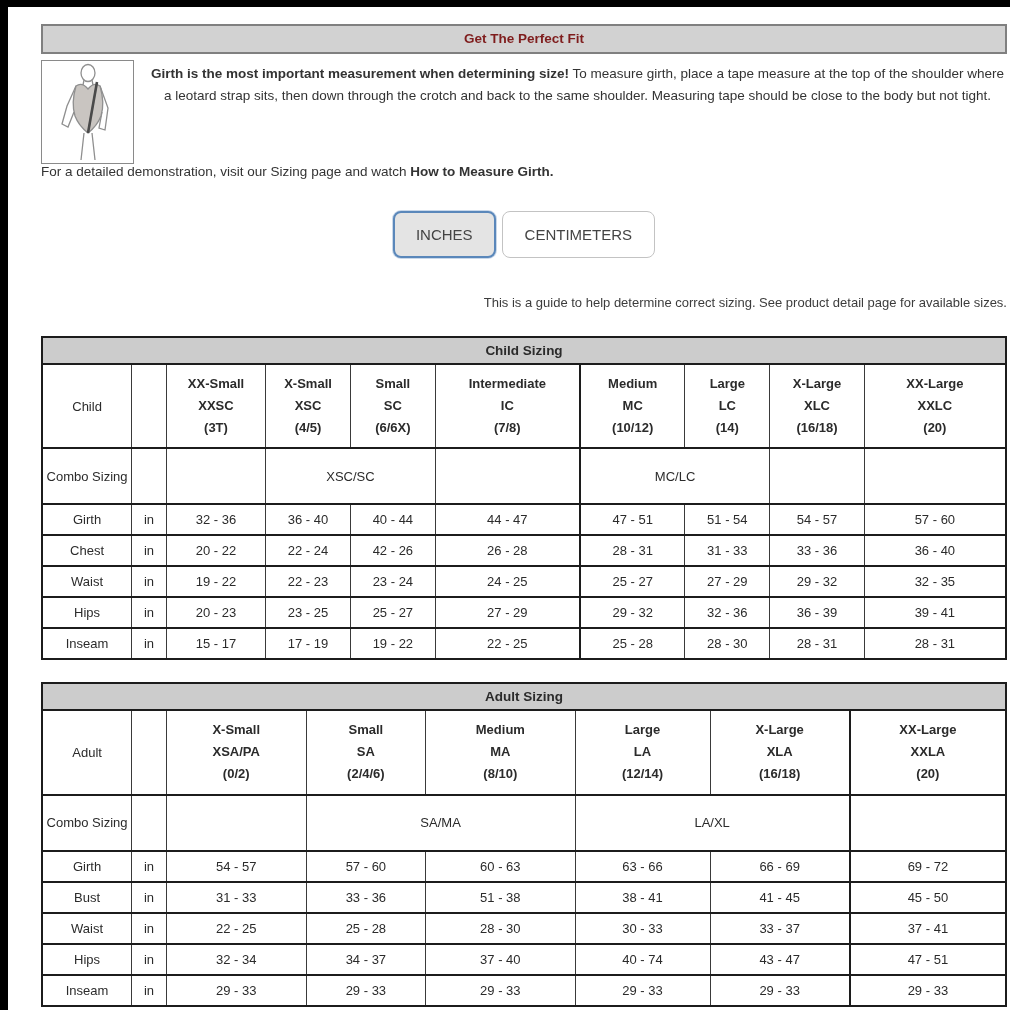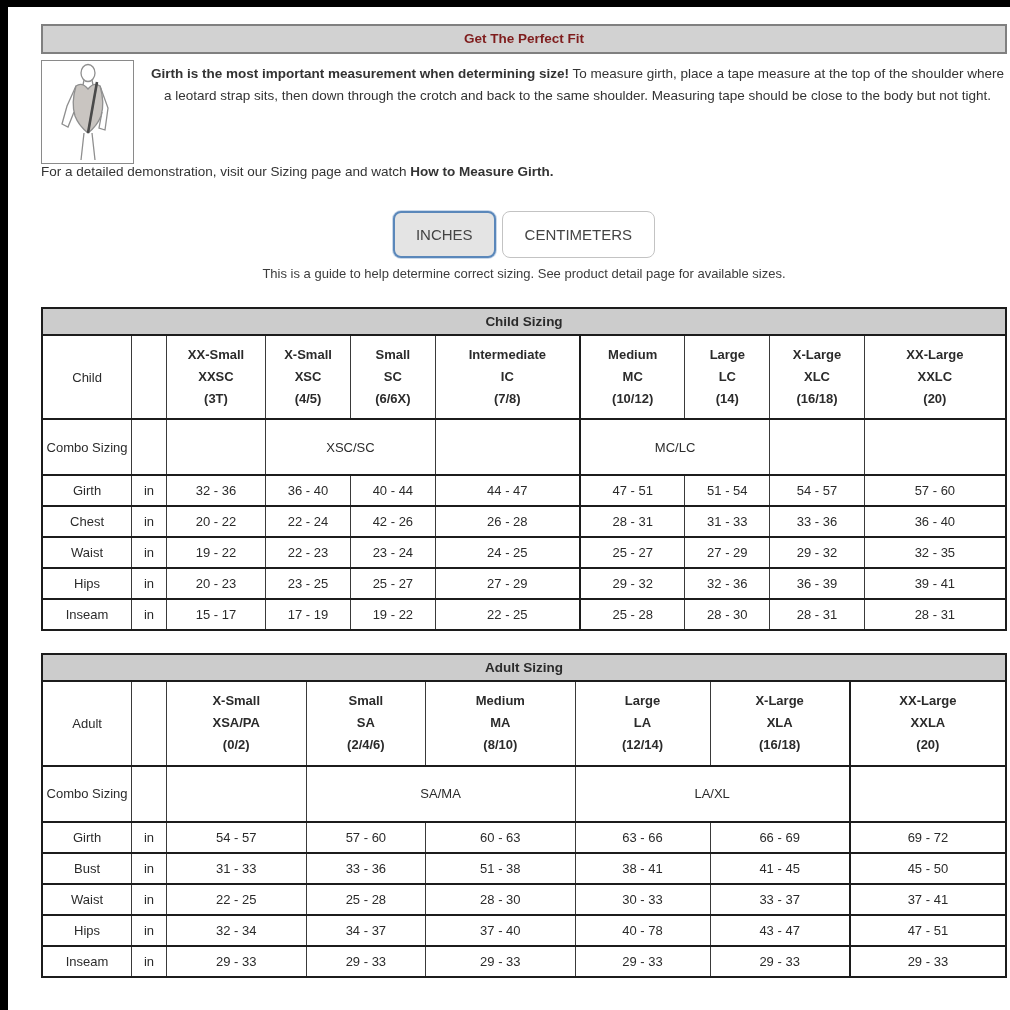--- a/index.html
+++ b/index.html
@@ -21,21 +21,21 @@
 
   .demo-line { clear: both; text-align: left; font-size: 13.5px; margin-top: 4px; color: #333; }
 
   .unit-buttons { text-align: center; margin-top: 32px; }
   .btn { font-family: "Liberation Sans", sans-serif; font-size: 15px; color: #444; cursor: pointer;
     padding: 14px 22px; background: #fff; border: 1px solid #c3c3c3; border-radius: 8px; }
   .btn.selected { background: #e4e4e4; border: 2px solid #5a87ba; padding: 13px 21px;
     box-shadow: 0 0 0 1px #c9d8ea; }
   .btn + .btn { margin-left: 6px; }
 
-  .note { text-align: center; font-size: 13px; color: #3c3c3c; margin-top: 8px; }
+  .note { text-align: right; font-size: 13px; color: #3c3c3c; margin-top: 37px; }
 
   table.sizing { border-collapse: collapse; width: 100%; table-layout: fixed;
     border: 2px solid #1c1c1c; font-size: 13px; color: #2b2b2b; }
   table#child-table { margin-top: 26px; }
   table#adult-table { margin-top: 22px; }
   .sizing td { border-left: 1px solid #3a3a3a; border-top: 2px solid #1c1c1c;
     text-align: center; vertical-align: middle; padding: 7px 3px; overflow: hidden; }
   .sizing td:first-child { border-left: none; }
   .sizing td.thick { border-left: 2px solid #1c1c1c; }
   .sizing .t-title { background: #cccccc; font-weight: bold; padding: 5px 3px; border-top: none; font-size: 13.5px; }
@@ -246,21 +246,21 @@
           <td class="t-val">30 - 33</td>
           <td class="t-val">33 - 37</td>
           <td class="t-val thick">37 - 41</td>
         </tr>
         <tr>
           <td class="t-rowlabel">Hips</td>
           <td class="t-unit">in</td>
           <td class="t-val">32 - 34</td>
           <td class="t-val">34 - 37</td>
           <td class="t-val">37 - 40</td>
-          <td class="t-val">40 - 78</td>
+          <td class="t-val">40 - 74</td>
           <td class="t-val">43 - 47</td>
           <td class="t-val thick">47 - 51</td>
         </tr>
         <tr>
           <td class="t-rowlabel">Inseam</td>
           <td class="t-unit">in</td>
           <td class="t-val">29 - 33</td>
           <td class="t-val">29 - 33</td>
           <td class="t-val">29 - 33</td>
           <td class="t-val">29 - 33</td>

